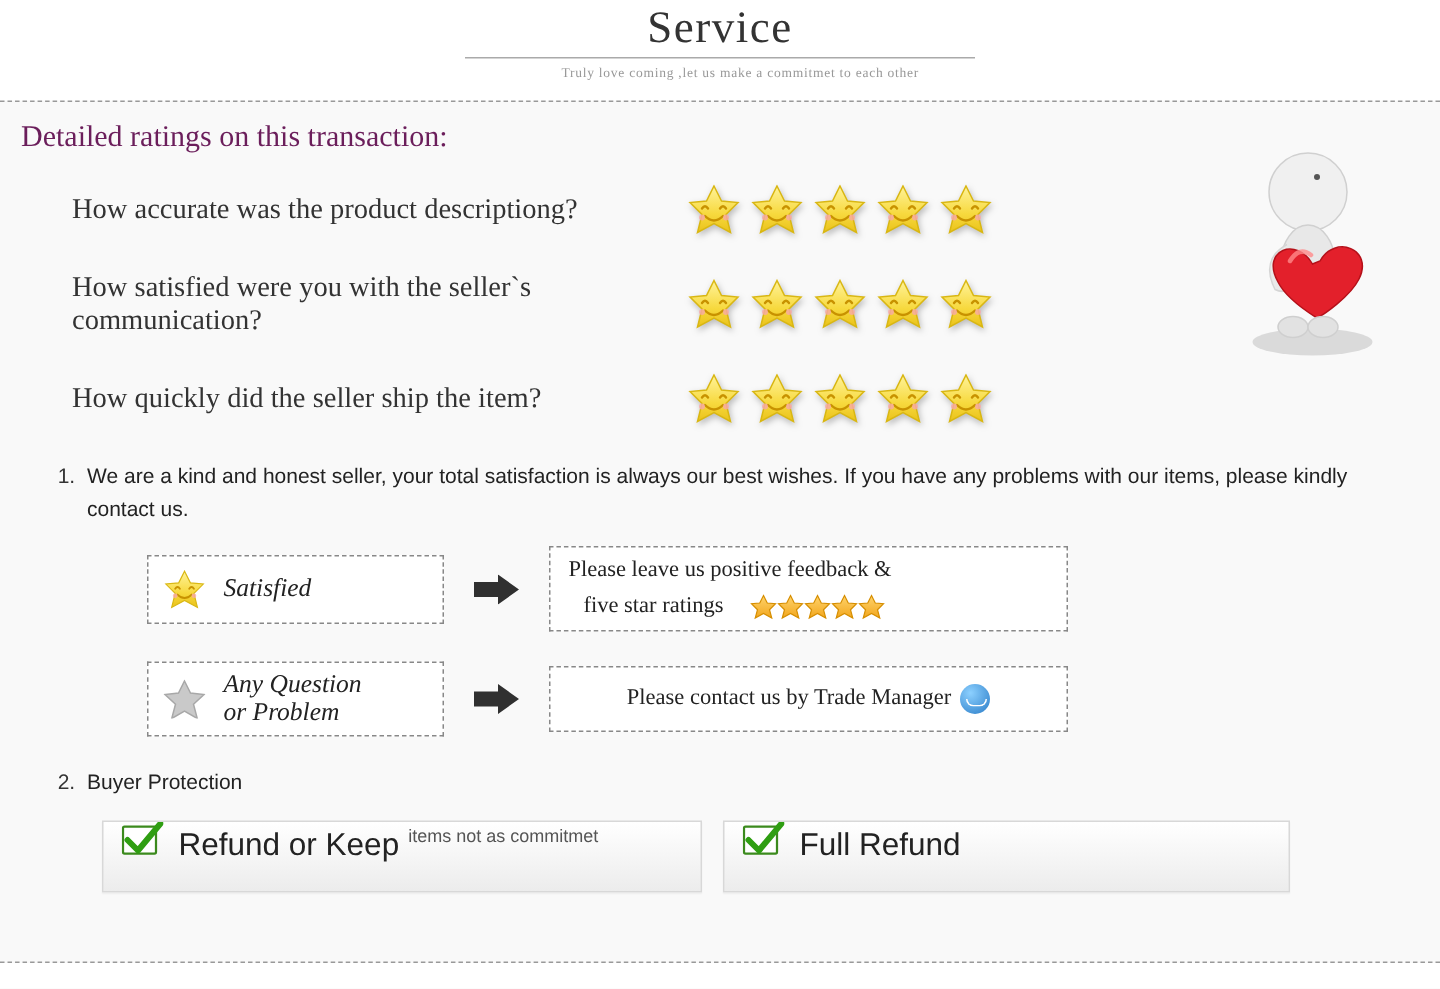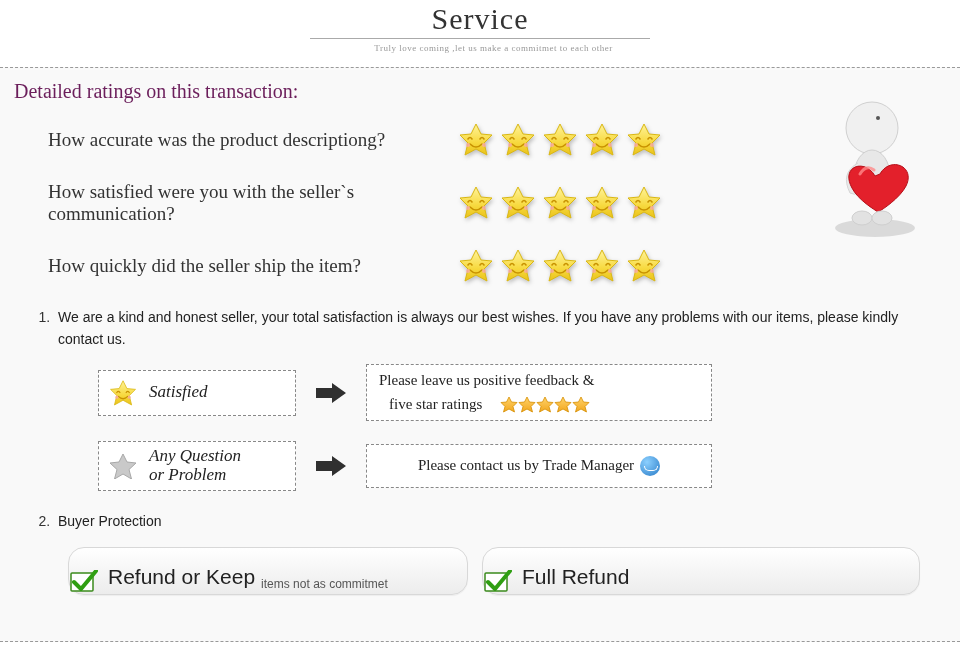--- a/index.html
+++ b/index.html
@@ -148,26 +148,26 @@
     border:1.5px solid #fff; border-top:none; border-radius:0 0 8px 8px;
   }
   .protection-row {
     display:flex;
     gap: 14px;
     margin-left: 10px;
     margin-top: 14px;
   }
   .prot-card {
     border: 1px solid #d8d8d8;
-    border-radius: 16px;
+    border-radius: 0;
     background: linear-gradient(#ffffff, #ececec);
     height: 48px;
     display:flex;
-    align-items:flex-end;
-    padding: 0 18px 0 1px;
+    align-items:flex-start;
+    padding: 0 18px 0 12px;
     font-family: Arial, sans-serif;
     box-shadow: 0 1px 1px rgba(0,0,0,.05);
   }
   .check {
     width: 28px; height:24px; margin-right: 10px; flex:none;
   }
   .prot-main {
     font-size: 21px; font-weight: normal; color:#222; font-family: Arial, sans-serif;
   }
   .prot-sub {
@@ -377,21 +377,21 @@
       <span>Buyer Protection</span>
 
       <div class="protection-row">
         <div class="prot-card" style="width:400px;">
           <svg class="check" viewBox="0 0 28 24">
               <use href="#checkmark"></use>
             </svg>
           <span class="prot-main">Refund or Keep</span>
           <span class="prot-sub">items not as commitmet</span>
         </div>
-        <div class="prot-card" style="width:438px;">
+        <div class="prot-card" style="width:378px;">
           <svg class="check" viewBox="0 0 28 24">
               <use href="#checkmark"></use>
             </svg>
           <span class="prot-main">Full Refund</span>
         </div>
       </div>
     </li>
   </ol>
 
 </div>

